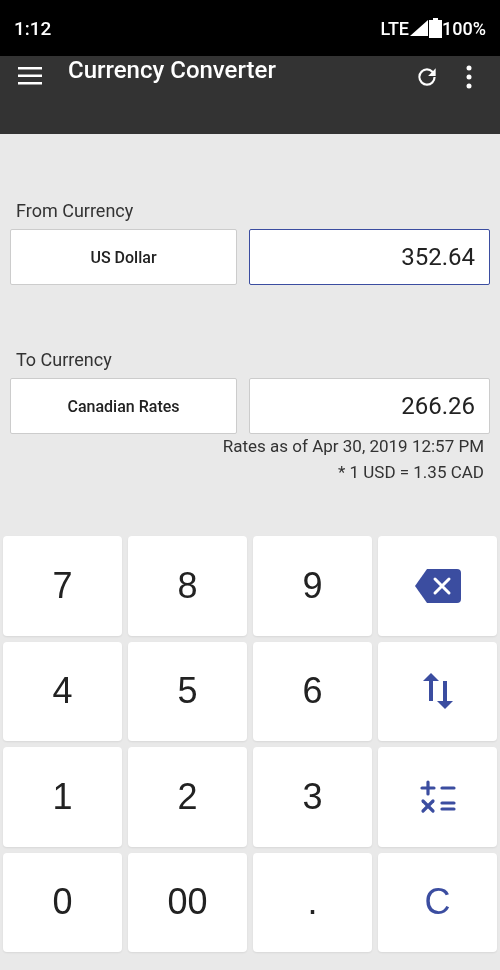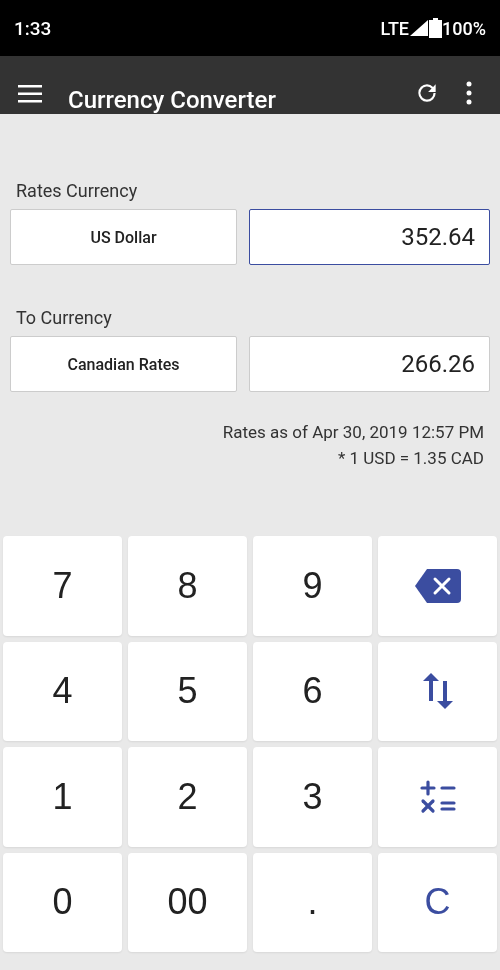--- a/index.html
+++ b/index.html
@@ -1,46 +1,46 @@
 <!DOCTYPE html>
 <html><head>
 <meta charset="utf-8">
 <style>
   * { box-sizing: border-box; margin: 0; padding: 0; }
   html, body { width: 500px; height: 970px; font-family: Roboto, Arial, sans-serif; background: #e9e9e9; overflow: hidden; }
   .status-bar { height: 56px; background: #000; color: #fff; display: flex; align-items: center; justify-content: space-between; padding: 0 14px; font-size: 19px; }
   .status-left { font-weight: 500; }
   .status-right { display: flex; align-items: center; gap: 0; font-weight: 500; }
   .status-right span { font-size: 18px; }
-  .app-bar { height: 58px; background: #333; color: #fff; display: flex; align-items: flex-end; padding: 0 10px; }
+  .app-bar { height: 78px; background: #333; color: #fff; display: flex; align-items: flex-start; padding: 0 10px; }
   .menu-btn { width: 40px; height: 40px; display: flex; align-items: center; justify-content: center; }
   .app-title { font-size: 24px; font-weight: 500; margin-left: 18px; flex: 1; }
   .action-btn { width: 42px; height: 42px; display: flex; align-items: center; justify-content: center; }
   
   .content { padding: 0 10px; }
   .section-label { font-size: 18px; color: #333; margin-top: 66px; margin-bottom: 8px; padding-left: 6px; }
-  .section-label.to { margin-top: 42px; }
+  .section-label.to { margin-top: 64px; }
   .row { display: flex; gap: 12px; }
   .field { flex: 1; height: 56px; background: #fff; border: 1px solid #ccc; border-radius: 2px; display: flex; align-items: center; }
   .currency-select { justify-content: center; font-size: 16px; font-weight: 500; color: #222; }
   .value-display { justify-content: flex-end; padding-right: 14px; font-size: 24px; color: #222; }
   .value-display.focused { border: 1.5px solid #3b4da0; }
   
-  .rates-info { text-align: right; font-size: 17px; color: #333; margin-top: 28px; padding-right: 6px; line-height: 1.5; }
+  .rates-info { text-align: right; font-size: 17px; color: #333; padding-right: 6px; line-height: 1.5; }
   
   .keypad { position: absolute; bottom: 18px; left: 3px; right: 3px; display: grid; grid-template-columns: repeat(4, 1fr); grid-template-rows: repeat(4, 1fr); gap: 6px; height: 416px; }
   .key { background: #fff; border: none; border-radius: 4px; display: flex; align-items: center; justify-content: center; font-size: 36px; color: #222; box-shadow: 0 1px 2px rgba(0,0,0,0.08); }
   .key.blue { color: #3b4da0; }
   .key svg { display: block; }
 </style>
 </head>
 <body>
 
 <div class="status-bar">
-  <div class="status-left">1:33</div>
+  <div class="status-left">1:12</div>
   <div class="status-right">
     <span>LTE</span>
     <svg width="20" height="18" viewBox="0 0 20 18">
         <path d="M1 17 L19 17 L19 1 Z" fill="#fff"></path>
       </svg>
     <svg width="13" height="20" viewBox="0 0 13 20">
         <rect x="0" y="2" width="13" height="18" fill="#fff"></rect>
         <rect x="4" y="0" width="5" height="2" fill="#fff"></rect>
       </svg>
     <span>100%</span>
@@ -64,21 +64,21 @@
   <div class="action-btn">
     <svg width="6" height="24" viewBox="0 0 6 24">
         <circle cx="3" cy="3" r="2.5" fill="#fff"></circle>
         <circle cx="3" cy="12" r="2.5" fill="#fff"></circle>
         <circle cx="3" cy="21" r="2.5" fill="#fff"></circle>
       </svg>
   </div>
 </div>
 
 <div class="content">
-  <div class="section-label">Rates Currency</div>
+  <div class="section-label">From Currency</div>
   <div class="row">
     <div class="field currency-select">US Dollar</div>
     <div class="field value-display focused">352.64</div>
   </div>
 
   <div class="section-label to">To Currency</div>
   <div class="row">
     <div class="field currency-select">Canadian Rates</div>
     <div class="field value-display">266.26</div>
   </div>

